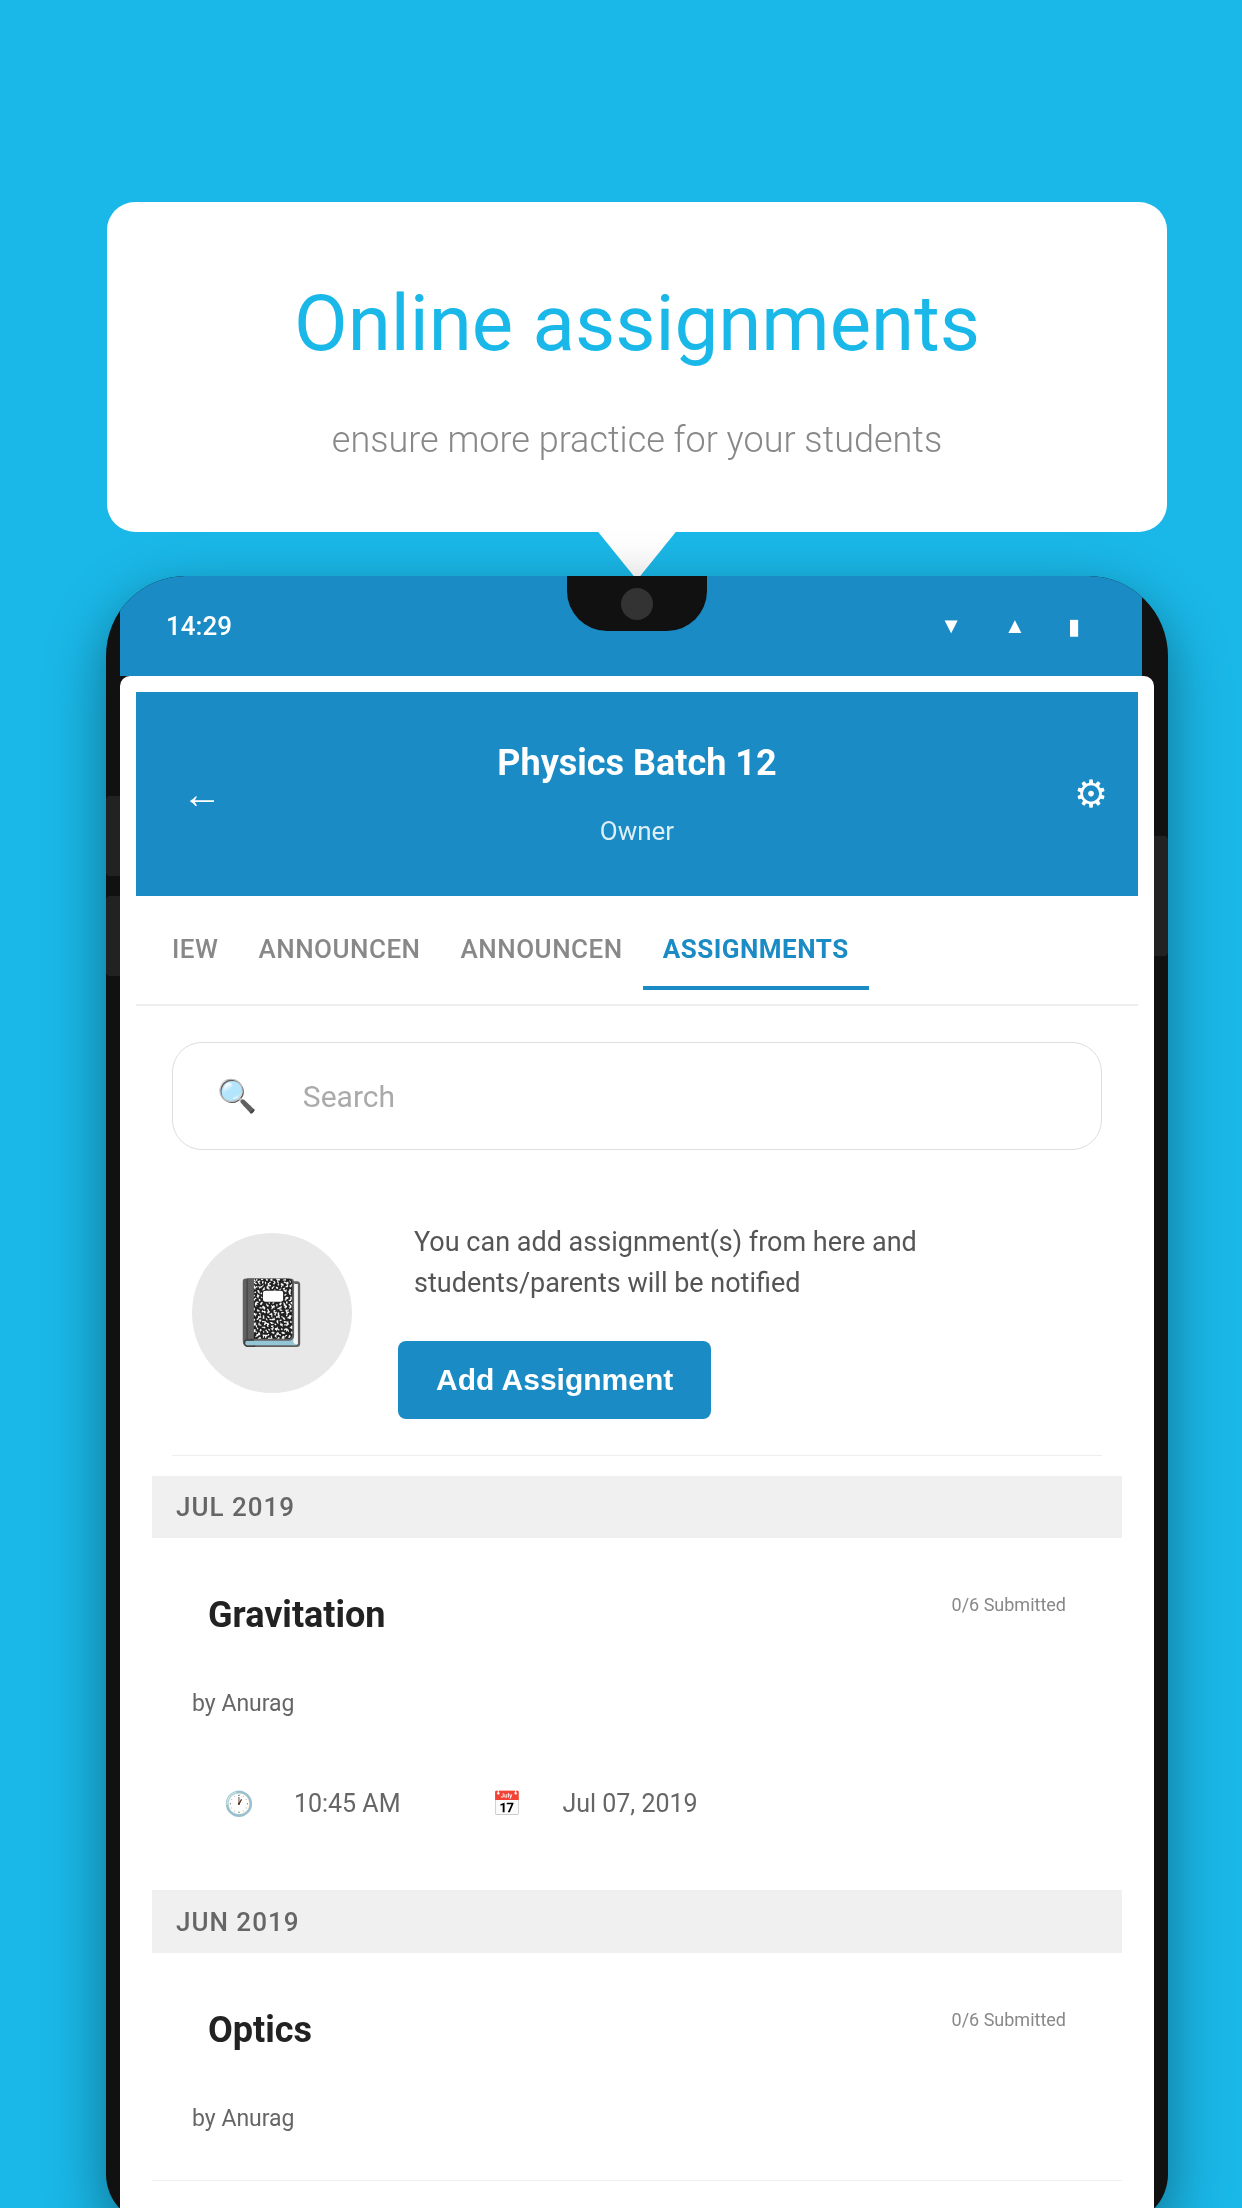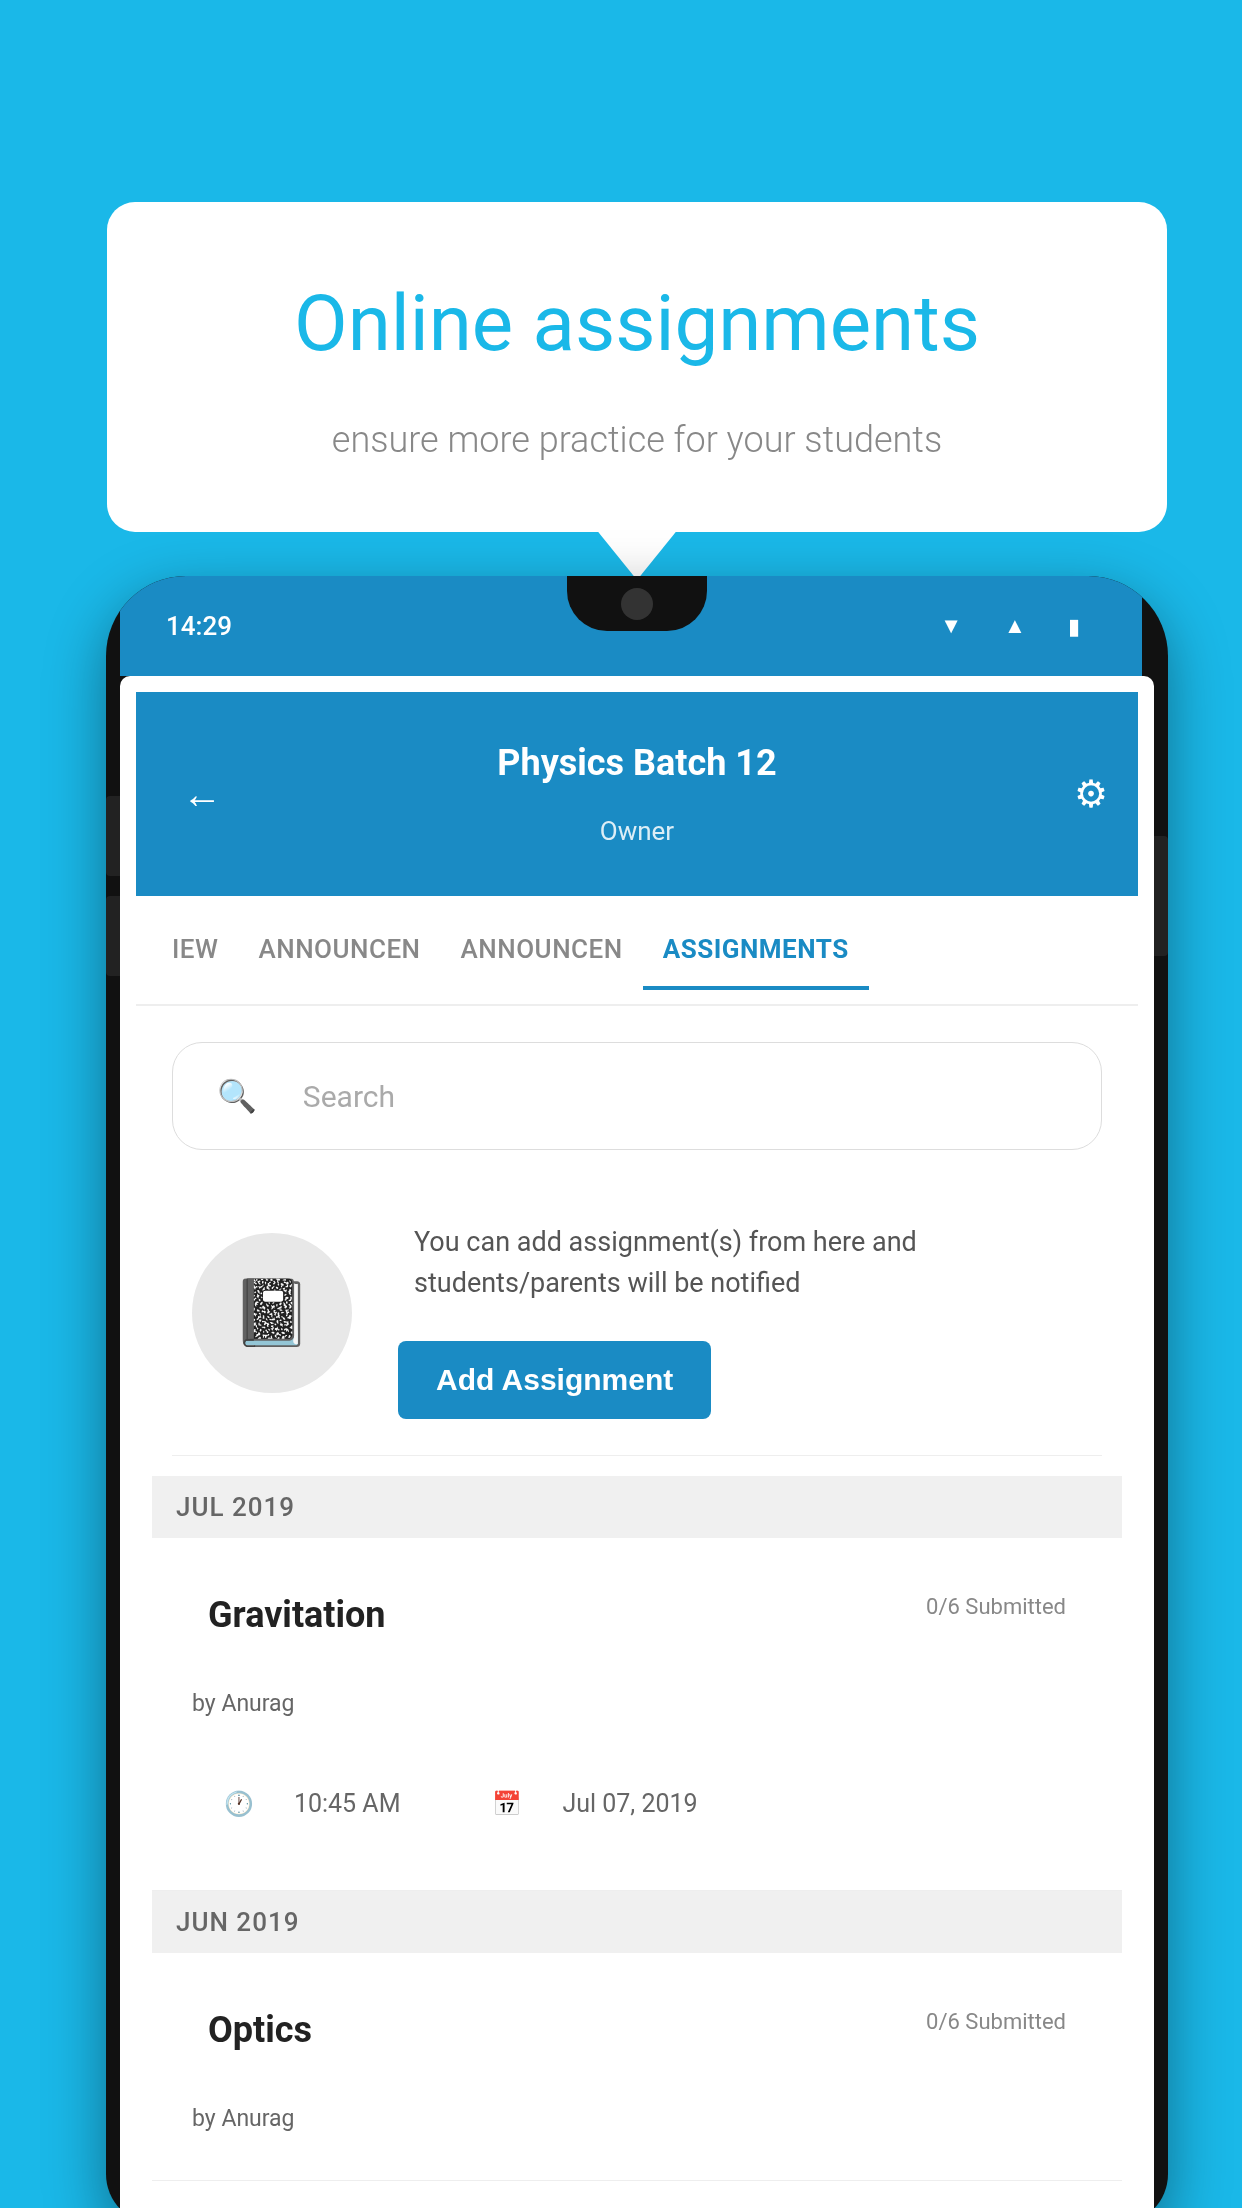--- a/index.html
+++ b/index.html
@@ -280,21 +280,21 @@
       justify-content: space-between;
       align-items: flex-start;
       margin-bottom: 6px;
     }
     .assignment-name {
       font-size: 36px;
       font-weight: 700;
       color: #222;
     }
     .assignment-submitted {
-      font-size: 22px;
+      font-size: 18px;
       color: #888;
     }
     .assignment-by {
       font-size: 23px;
       color: #666;
       margin-bottom: 8px;
     }
     .assignment-meta {
       display: flex;
       align-items: center;

